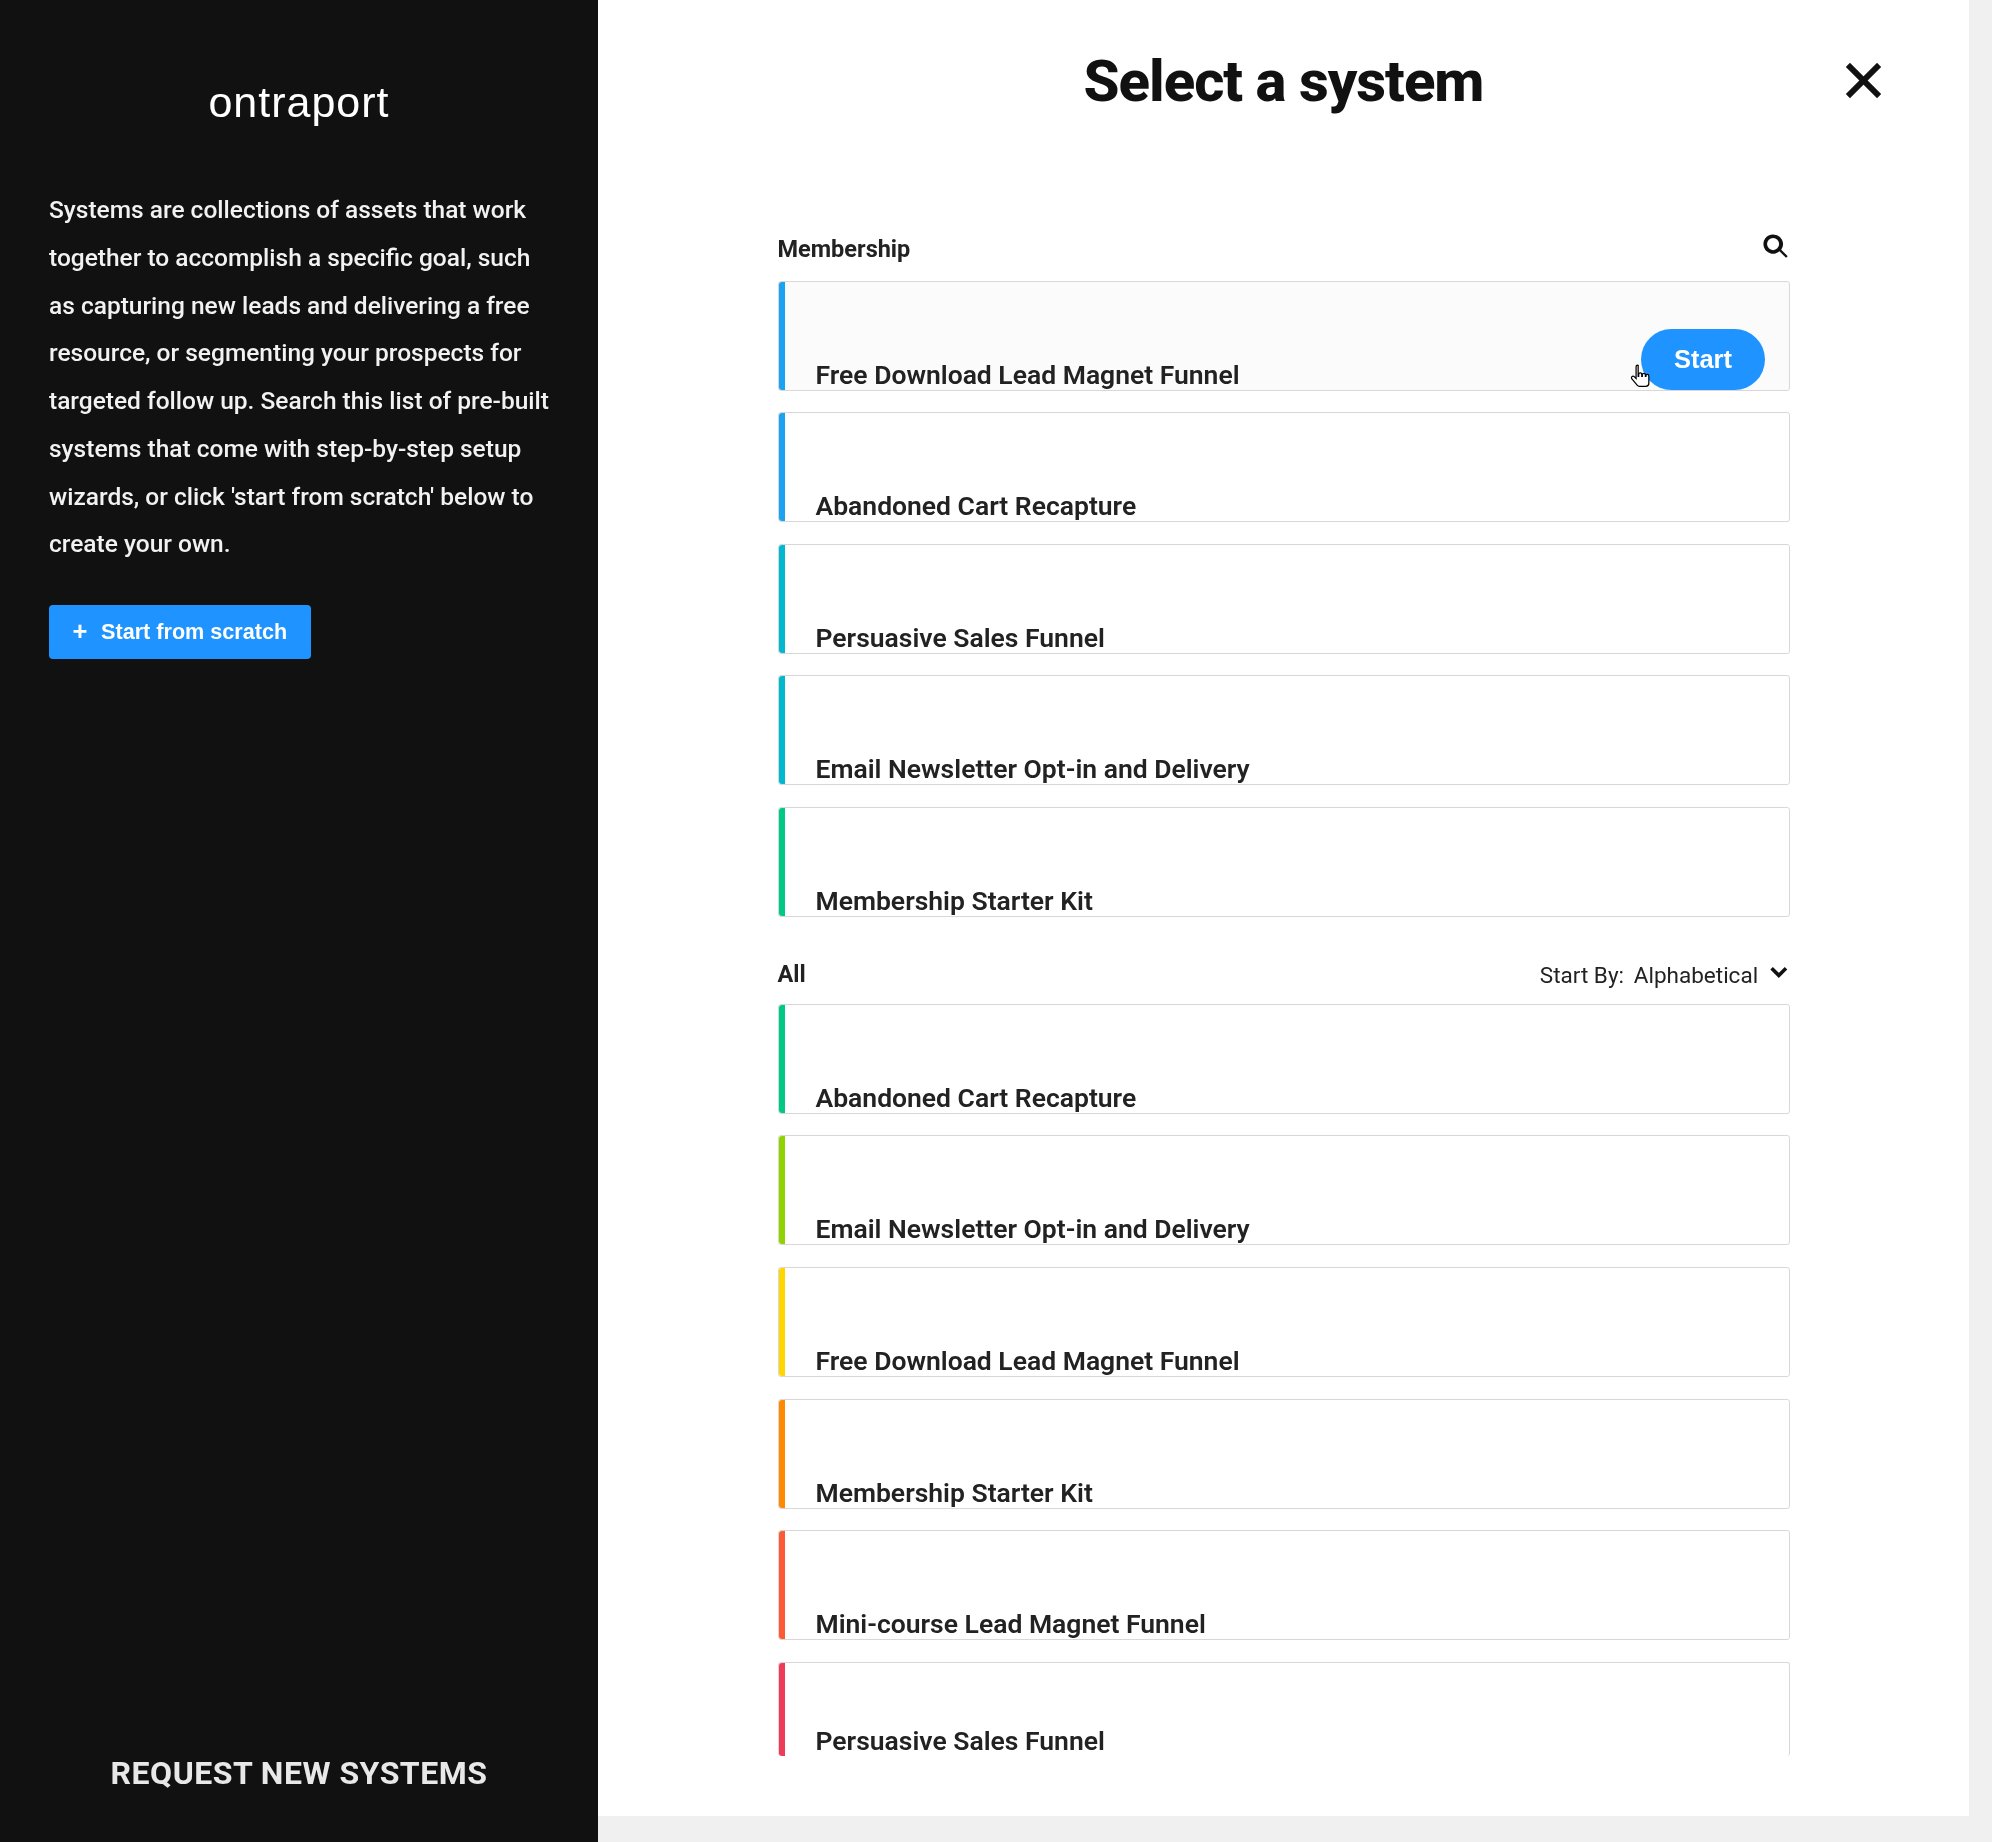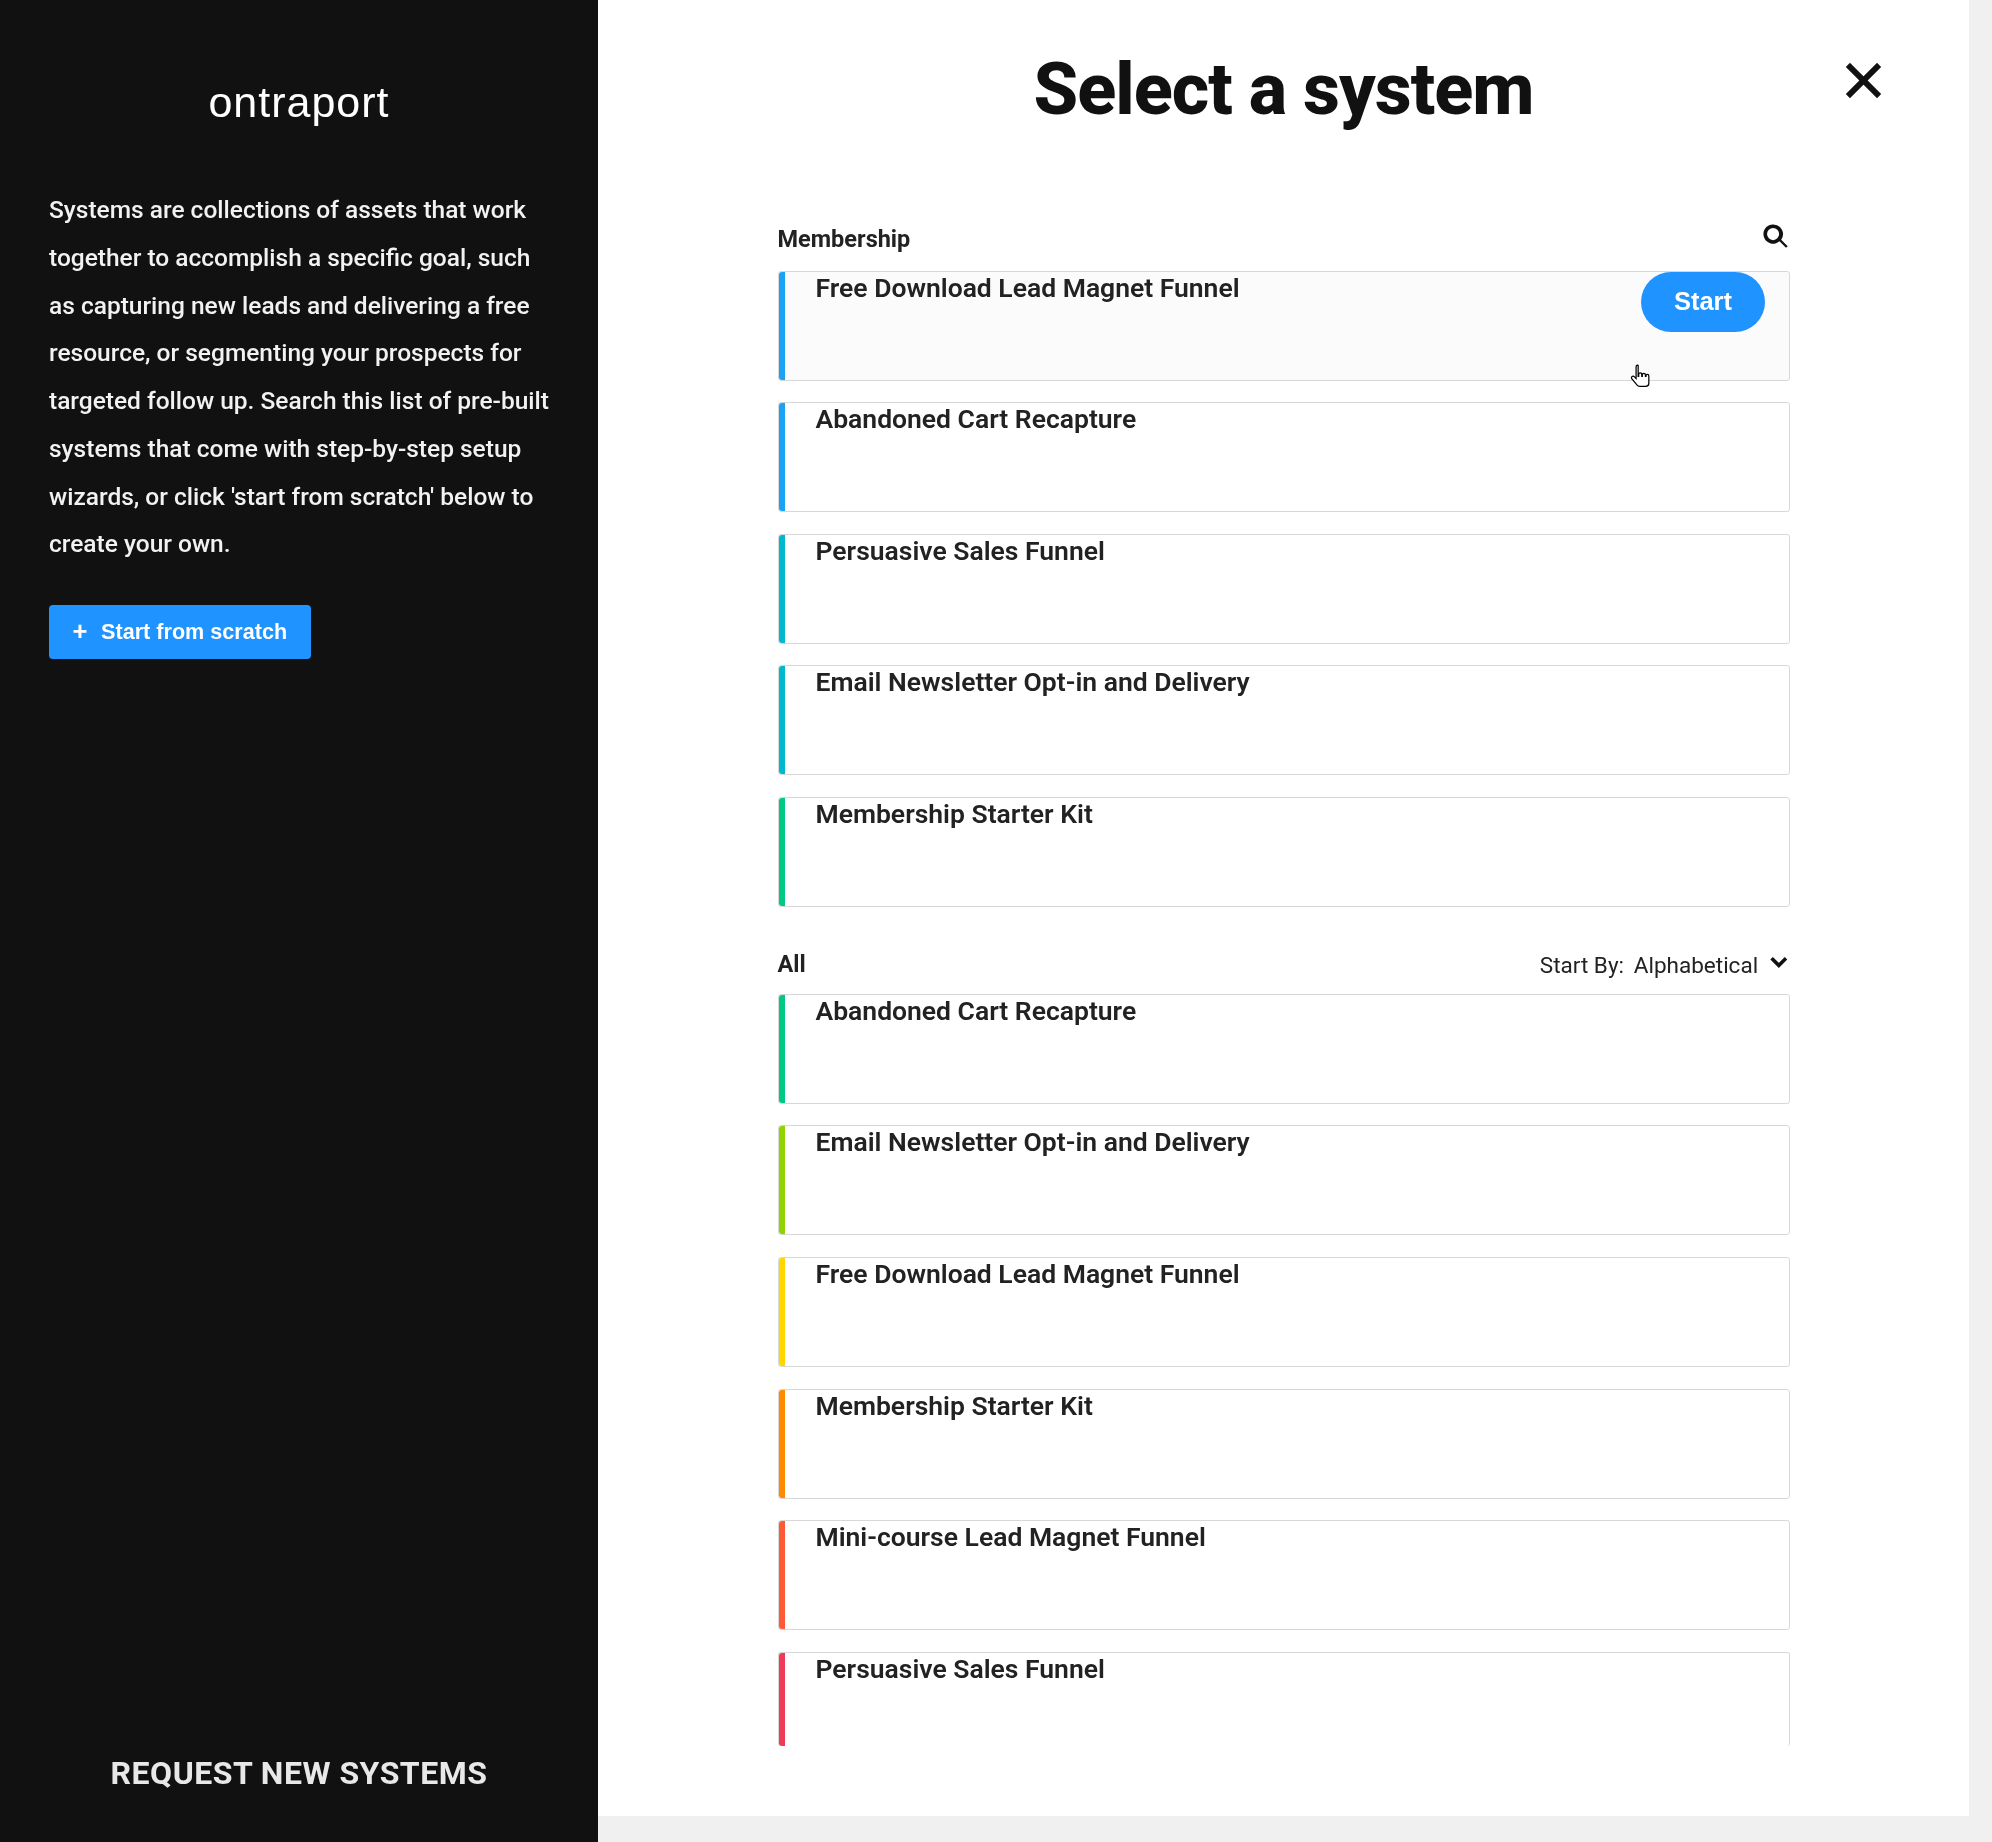--- a/index.html
+++ b/index.html
@@ -88,25 +88,25 @@
   }
   .close {
     position: absolute;
     top: 61px;
     right: 86px;
     cursor: pointer;
     color: #111;
   }
   .close svg { width: 39px; height: 39px; stroke: #111; stroke-width: 6; }
   .main-title {
-    font-size: 72px;
+    font-size: 58px;
     font-weight: 800;
     color: #111;
     letter-spacing: -1px;
-    margin-bottom: 90px;
+    margin-bottom: 117px;
   }
   .content {
     width: 1012px;
   }
   .section-header {
     display: flex;
     align-items: center;
     justify-content: space-between;
     margin-bottom: 15.7px;
   }
@@ -114,21 +114,21 @@
     font-size: 23.5px;
     font-weight: 700;
     color: #222;
   }
   .search-icon { cursor: pointer; }
   .search-icon svg { width: 29px; height: 29px; fill: #111; }
 
   .card-list { display: flex; flex-direction: column; gap: 21.6px; }
   .card {
     display: flex;
-    align-items: flex-start;
+    align-items: flex-end;
     justify-content: space-between;
     border: 1px solid #d8d8d8;
     border-radius: 2.9px;
     height: 110px;
     padding: 0 23.5px 0 37px;
     position: relative;
     cursor: pointer;
     background: #fff;
   }
   .card.hovered { background: #fbfbfb; }

